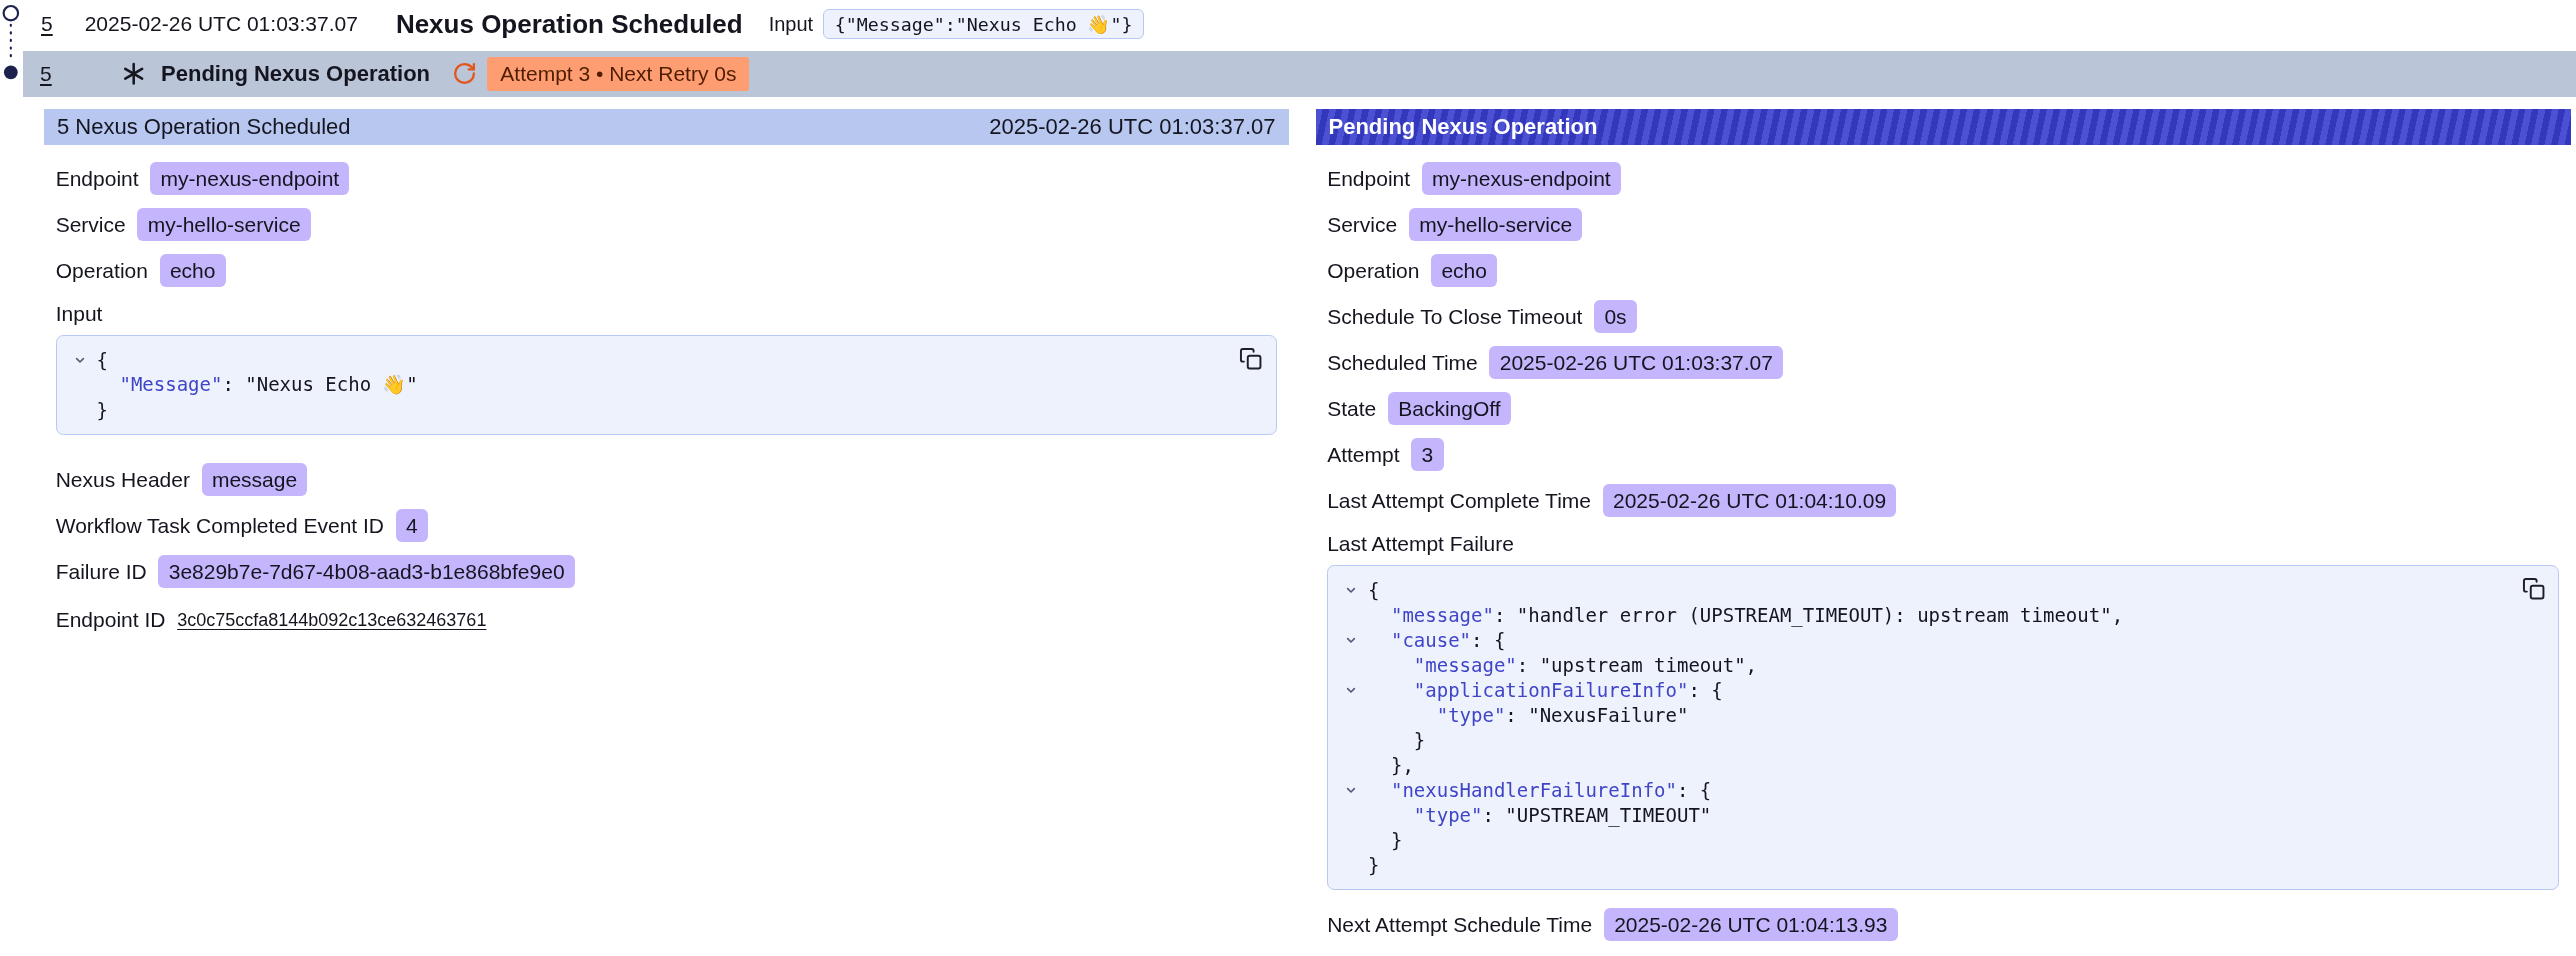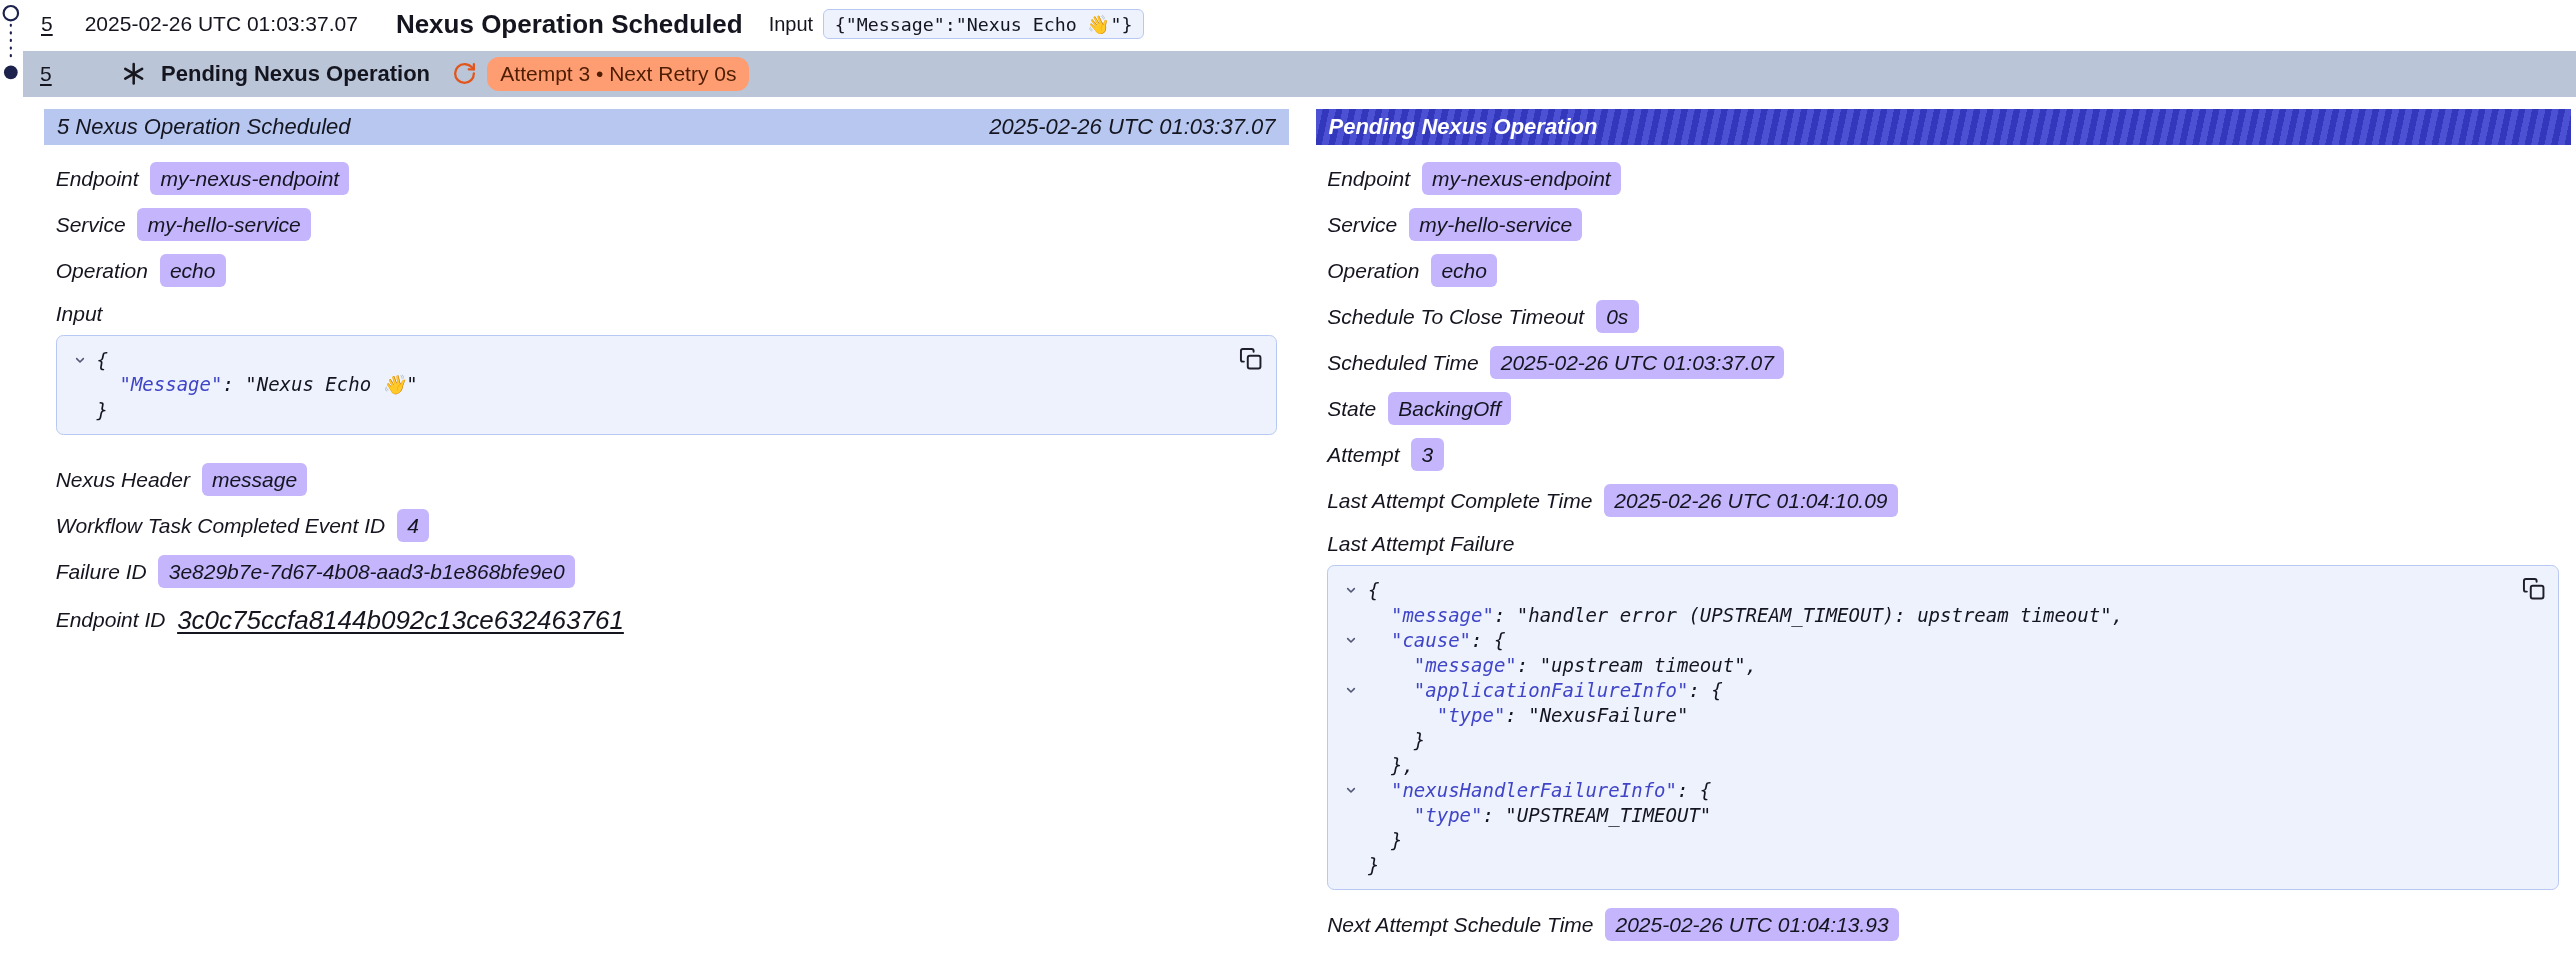--- a/index.html
+++ b/index.html
@@ -23,45 +23,45 @@
   
   .pending-row{
     margin:2.9px 0 0 23px;height:46px;background:#bac5d8;display:flex;align-items:center;
   }
   .pending-row .event-id{margin-left:17px;}
   .asterisk-wrap{margin-left:70px;display:flex;align-items:center;}
   .pending-title{font-size:22px;font-weight:700;margin-left:16px;}
   .retry-wrap{margin-left:22px;display:flex;align-items:center;}
   .attempt-badge{
     margin-left:10.3px;background:#ff9d72;color:#4f1d02;font-size:21px;
-    border-radius:12px;padding:5.1px 13px;
-  }
-  
-  .main{display:flex;gap:27px;margin:12.4px 0 0 44px;height:835px;font-style:italic;}
+    border-radius:3px;padding:5.1px 13px;
+  }
+  
+  .main{display:flex;gap:27px;margin:12.4px 0 0 44px;height:835px;}
   .panel{display:flex;flex-direction:column;}
   .panel-left{width:1254px;}
   .panel-right{width:1265px;margin-right:5.1px;}
   .panel-header{
     height:36px;display:flex;align-items:center;justify-content:space-between;
     padding:0 13px;font-size:22px;font-weight:500;flex:none;
   }
   .panel-left .panel-header{background:#b7c7f0;color:#14151f;}
   .panel-right .panel-header{
     background:repeating-linear-gradient(102deg,#4c51d4 0px,#4c51d4 6.6px,#3237bb 6.6px,#3237bb 13px);
     color:#ffffff;font-weight:600;
   }
   .panel-body{padding:10.3px 11.7px 0 11.7px;background:#ffffff;flex:1;}
   .detail-row{display:flex;align-items:center;height:46px;gap:11.7px;font-size:21px;}
   .detail-row.tall{height:51px;}
   .label-row{display:flex;align-items:center;height:41px;font-size:21px;}
   .badge{
     background:#c4b5fd;border-radius:5.9px;padding:4.4px 10.3px;font-size:21px;
     line-height:1.15;color:#14151f;white-space:nowrap;
   }
-  .plain-link{font-size:26px;text-decoration:underline;text-underline-offset:2.9px;color:#14151f;}
+  .plain-link{font-size:18px;text-decoration:underline;text-underline-offset:2.9px;color:#14151f;}
   
   .code-block{
     position:relative;background:#edf2fd;border:1.5px solid #b9c8f3;border-radius:7.3px;
     padding:11.7px 14.6px 11.7px 5.9px;font-family:"DejaVu Sans Mono","Liberation Mono",monospace;
     font-size:19px;color:#14151f;
   }
   .code-block.input-block{margin-bottom:22px;}
   .code-line{display:flex;align-items:center;height:25px;}
   .gutter{width:34px;flex:none;display:flex;justify-content:center;align-items:center;}
   .code-text{white-space:pre;}

